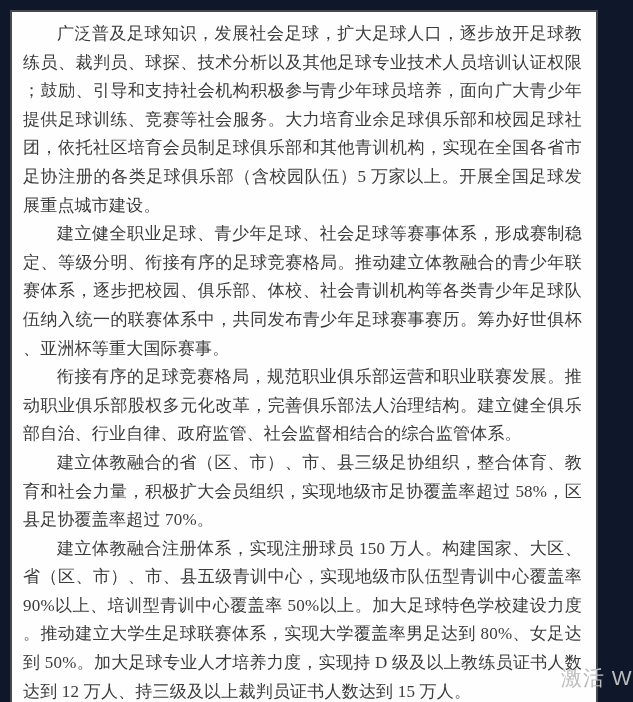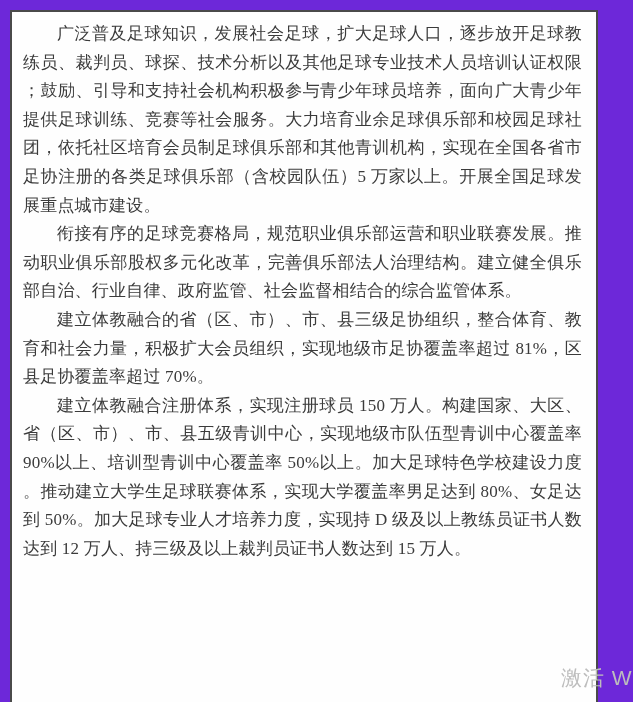--- a/index.html
+++ b/index.html
@@ -8,21 +8,21 @@
     width: 633px;
     height: 702px;
     background: #fefefe;
     overflow: hidden;
     font-family: "Liberation Serif", "DejaVu Serif", serif;
   }
   .page {
     position: relative;
     width: 633px;
     height: 702px;
-    background: #6d28d9;
+    background: #0f172a;
   }
   .text-frame {
     position: absolute;
     left: 10px;
     top: 10px;
     width: 588px;
     height: 700px; 
     border: 2px solid #4a4a4a;
     border-bottom: none;
     box-sizing: border-box;
@@ -53,20 +53,21 @@
     z-index: 5;
   }
 </style>
 </head>
 <body>
 
 <div class="page">
 
   <div class="text-frame">
     <p>广泛普及足球知识，发展社会足球，扩大足球人口，逐步放开足球教练员、裁判员、球探、技术分析以及其他足球专业技术人员培训认证权限；鼓励、引导和支持社会机构积极参与青少年球员培养，面向广大青少年提供足球训练、竞赛等社会服务。大力培育业余足球俱乐部和校园足球社团，依托社区培育会员制足球俱乐部和其他青训机构，实现在全国各省市足协注册的各类足球俱乐部（含校园队伍）5 万家以上。开展全国足球发展重点城市建设。</p>
+    <p>建立健全职业足球、青少年足球、社会足球等赛事体系，形成赛制稳定、等级分明、衔接有序的足球竞赛格局。推动建立体教融合的青少年联赛体系，逐步把校园、俱乐部、体校、社会青训机构等各类青少年足球队伍纳入统一的联赛体系中，共同发布青少年足球赛事赛历。筹办好世俱杯、亚洲杯等重大国际赛事。</p>
     <p>衔接有序的足球竞赛格局，规范职业俱乐部运营和职业联赛发展。推动职业俱乐部股权多元化改革，完善俱乐部法人治理结构。建立健全俱乐部自治、行业自律、政府监管、社会监督相结合的综合监管体系。</p>
-    <p>建立体教融合的省（区、市）、市、县三级足协组织，整合体育、教育和社会力量，积极扩大会员组织，实现地级市足协覆盖率超过 81%，区县足协覆盖率超过 70%。</p>
+    <p>建立体教融合的省（区、市）、市、县三级足协组织，整合体育、教育和社会力量，积极扩大会员组织，实现地级市足协覆盖率超过 58%，区县足协覆盖率超过 70%。</p>
     <p>建立体教融合注册体系，实现注册球员 150 万人。构建国家、大区、省（区、市）、市、县五级青训中心，实现地级市队伍型青训中心覆盖率 90%以上、培训型青训中心覆盖率 50%以上。加大足球特色学校建设力度。推动建立大学生足球联赛体系，实现大学覆盖率男足达到 80%、女足达到 50%。加大足球专业人才培养力度，实现持 D 级及以上教练员证书人数达到 12 万人、持三级及以上裁判员证书人数达到 15 万人。</p>
   </div>
 
   <div class="watermark">激活 W</div>
 
 </div>
 
 </body></html>

